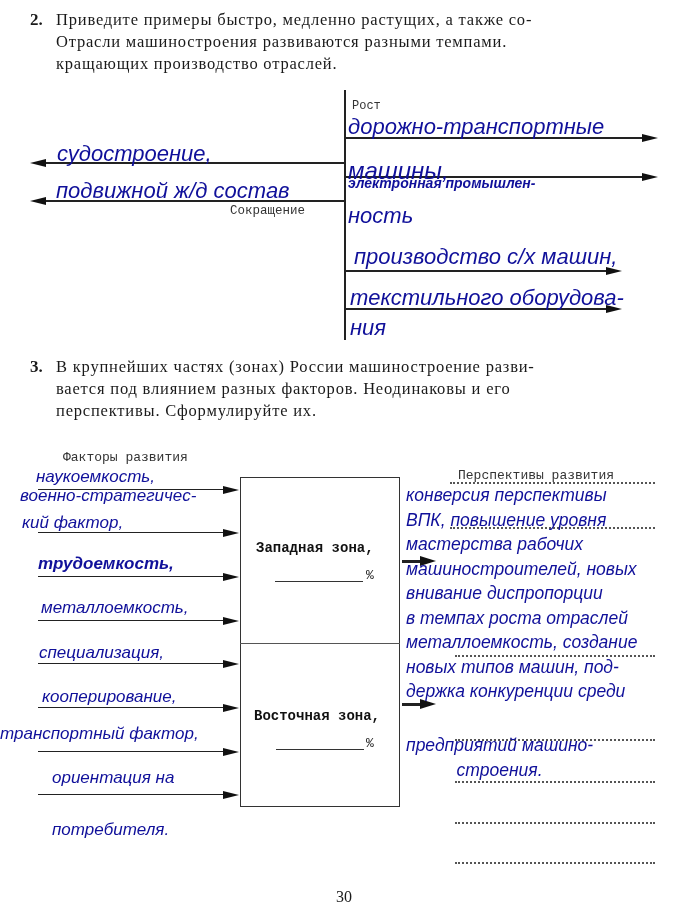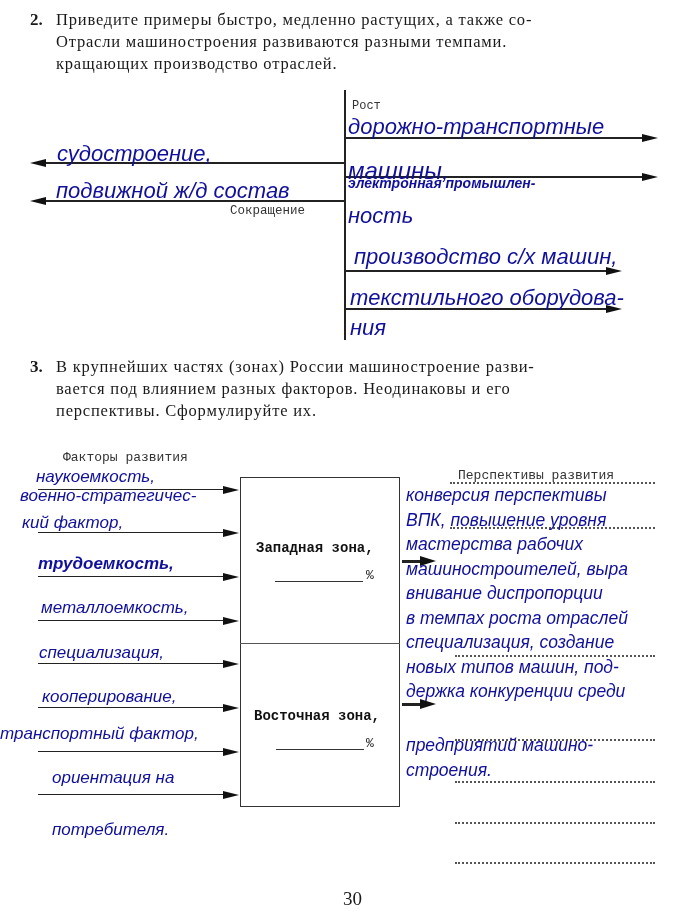--- a/index.html
+++ b/index.html
@@ -121,26 +121,26 @@
   <div class="dots" style="left:455px; top:655px; width:200px;"></div>
   <div class="dots" style="left:455px; top:739px; width:200px;"></div>
   <div class="dots" style="left:455px; top:781px; width:200px;"></div>
   <div class="dots" style="left:455px; top:822px; width:200px;"></div>
   <div class="dots" style="left:455px; top:862px; width:200px;"></div>
 
   <div class="abs hw" style="left:406px; top:483px; font-size:17.5px; line-height:24.5px;">
     <div>конверсия перспективы</div>
     <div>ВПК, повышение уровня</div>
     <div>мастерства рабочих</div>
-    <div>машиностроителей, выра</div>
+    <div>машиностроителей, новых</div>
     <div>внивание диспропорции</div>
     <div>в темпах роста отраслей</div>
-    <div>специализация, создание</div>
+    <div>металлоемкость, создание</div>
     <div>новых типов машин, под-</div>
     <div>держка конкуренции среди</div>
   </div>
-  <div class="abs hw" style="left:406px; top:733px; font-size:17.5px; line-height:24.5px;">
+  <div class="abs hw" style="left:406px; top:733px; font-size:17.5px; line-height:24.5px;text-align:center;">
     <div>предприятий машино-</div>
     <div>строения.</div>
   </div>
 </div>
 
-<div class="abs serif" style="left:336px; top:888px; font-size:19px;margin-left:7px;">30</div>
+<div class="abs serif" style="left:336px; top:888px; font-size:16px;">30</div>
 
 </body></html>

